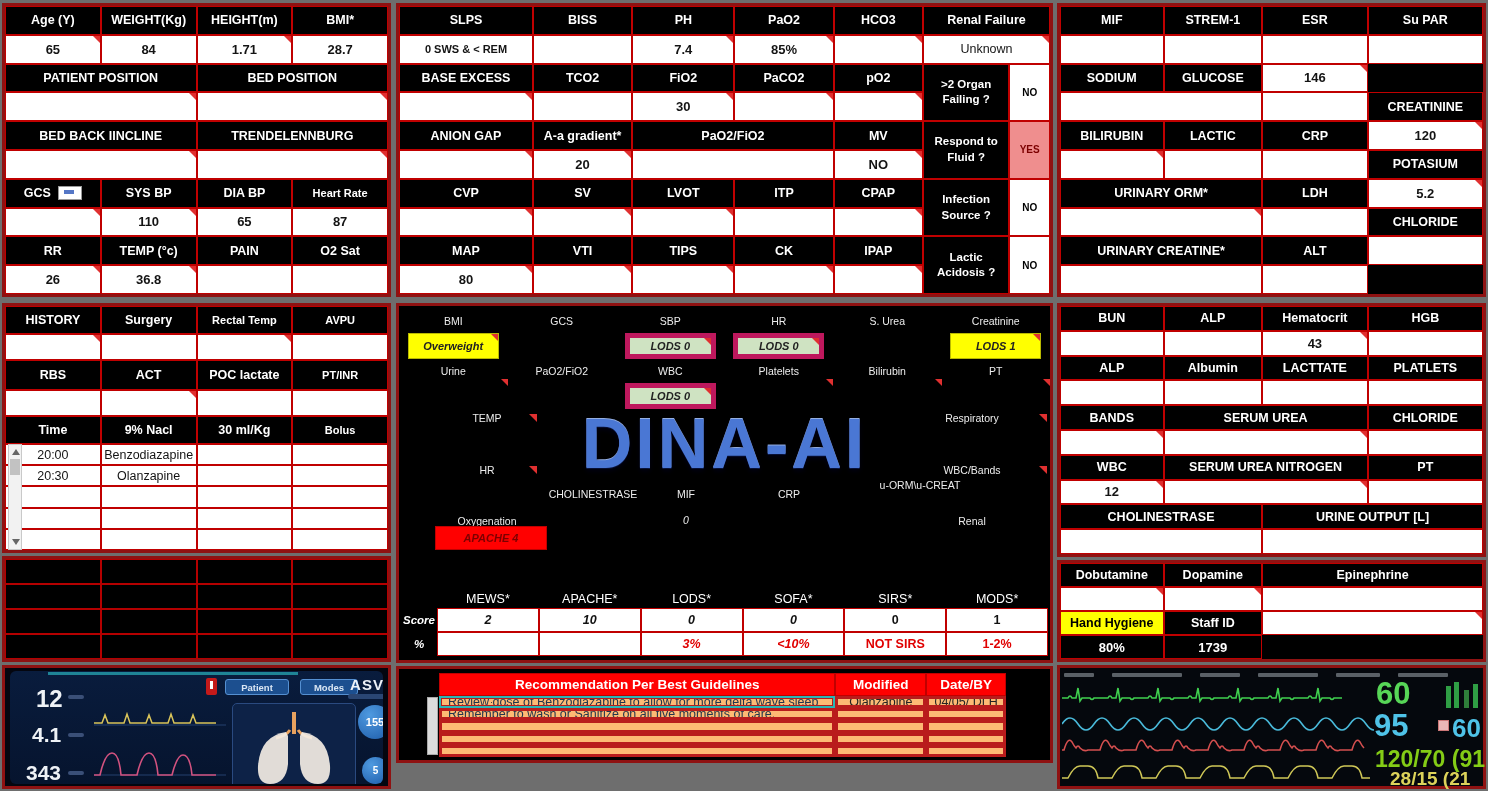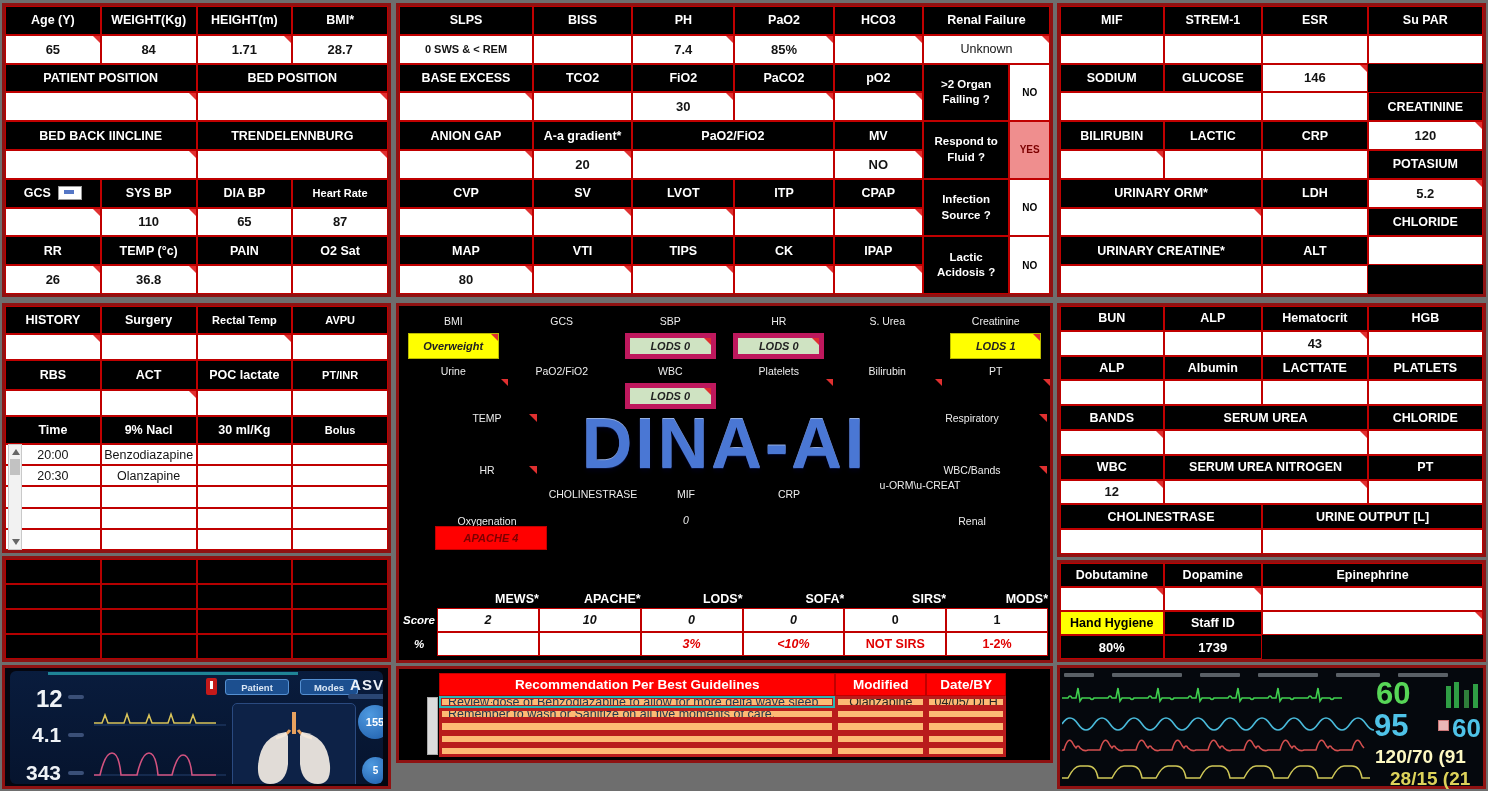--- a/index.html
+++ b/index.html
@@ -29,21 +29,21 @@
   .chipY,.chipG{font-style:italic;font-weight:700;font-size:11px;color:#222;width:84%;height:26px;align-self:center;justify-self:center;}
   .chipY{background:#ffff00;border:1px solid #b9b900;}
   .chipG{background:#cfe3c2;border:5px solid #be185d;}
   .g-ctop{position:absolute;left:0;top:6px;width:100%;height:100px;grid-template-columns:repeat(6,1fr);grid-template-rows:17px 33px 17px 33px;background:transparent;}
   .cside{position:absolute;width:120px;text-align:center;color:#ececec;font-size:10.5px;}
   .logo{position:absolute;left:0;top:98px;width:100%;text-align:center;font-weight:700;font-size:70px;letter-spacing:3px;color:#4a77d4;text-shadow:0 3px 5px rgba(0,0,25,.75),0 -1px 0 #9db9ef,0 1px 0 #16295e;}
   .blab{position:absolute;transform:translateX(-50%);color:#ececec;font-size:10.5px;white-space:nowrap;}
   .apache{position:absolute;left:36px;top:220px;width:110px;height:22px;background:#ff0000;color:#7c0000;font-style:italic;font-weight:700;font-size:11px;display:flex;align-items:center;justify-content:center;border:1px solid #c00000;}
   .tri{position:absolute;width:0;height:0;border-style:solid;border-width:0 8px 8px 0;border-color:transparent #e03030 transparent transparent;}
   .g-scores{position:absolute;left:2px;right:2px;bottom:4px;height:66px;grid-template-columns:36px repeat(6,1fr);grid-template-rows:18px 24px 24px;background:transparent;}
-  .sh{background:transparent;border:none;color:#fff;font-weight:700;font-size:12.5px;justify-content:flex-end;}
+  .sh{background:transparent;border:none;color:#fff;font-weight:400;font-size:12.5px;}
   .sl{background:transparent;border:none;color:#fff;font-weight:700;font-style:italic;font-size:11.5px;}
   .sv{background:#fff;border:1px solid #c00000;color:#111;font-weight:700;font-size:12.5px;}
   .it{font-style:italic;}
   .red{color:#e00000;}
   
   .scrollv{position:absolute;left:3px;top:138px;width:14px;height:106px;background:#f2f2f2;border:1px solid #c9c9c9;z-index:6;box-sizing:border-box;}
   .scrollv .arr{position:absolute;left:3px;width:0;height:0;border-style:solid;}
   .scrollv .up{top:4px;border-width:0 4px 6px 4px;border-color:transparent transparent #666 transparent;}
   .scrollv .dn{bottom:4px;border-width:6px 4px 0 4px;border-color:#666 transparent transparent transparent;}
   .scrollv .thumb{position:absolute;left:1px;top:14px;width:10px;height:16px;background:#c2c2c2;}
@@ -78,21 +78,21 @@
   .vc2{left:352px;top:86px;width:27px;height:27px;font-size:10px;}
   .vwave{position:absolute;}
   
   #monitor{background:#05080d;}
   .mon-strip{position:absolute;left:4px;top:2px;right:4px;height:10px;display:flex;gap:18px;}
   .mon-strip i{display:block;height:4px;margin-top:3px;background:#5a6066;border-radius:1px;}
   .mon-val{position:absolute;font-weight:700;white-space:nowrap;}
   .mv-hr{left:316px;top:8px;font-size:31px;color:#57d657;}
   .mv-spo2{left:314px;top:40px;font-size:31px;color:#4fc3e8;}
   .mv-et{left:392px;top:45px;font-size:26px;color:#4fc3e8;}
-  .mv-abp{left:315px;top:78px;font-size:19px;color:#fef9c3;}
+  .mv-abp{left:315px;top:78px;font-size:23px;color:#84cc16;}
   .mv-resp{left:330px;top:100px;font-size:19px;color:#ddd35a;}
   .mon-square{position:absolute;left:378px;top:52px;width:9px;height:9px;background:#eab6b6;border:1px solid #c77;}
 </style>
 </head>
 <body>
 
 <div id="stage">
 
   <div class="panel grid" style="left:2px;top:3px;width:389px;height:294px;grid-template-columns:repeat(4,1fr);grid-template-rows:repeat(10,1fr);">
       <div class="cell h">

